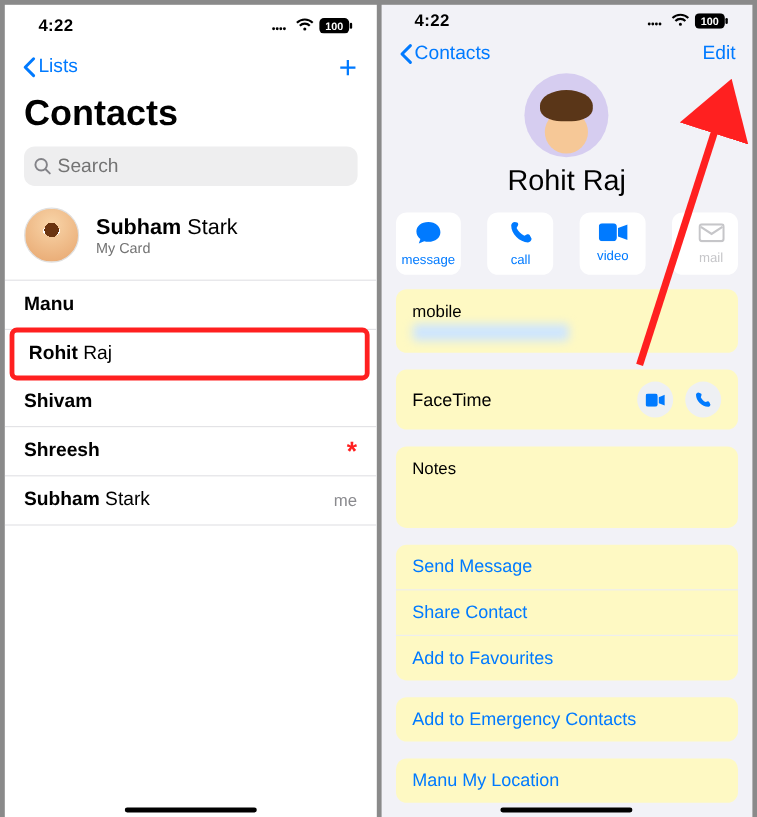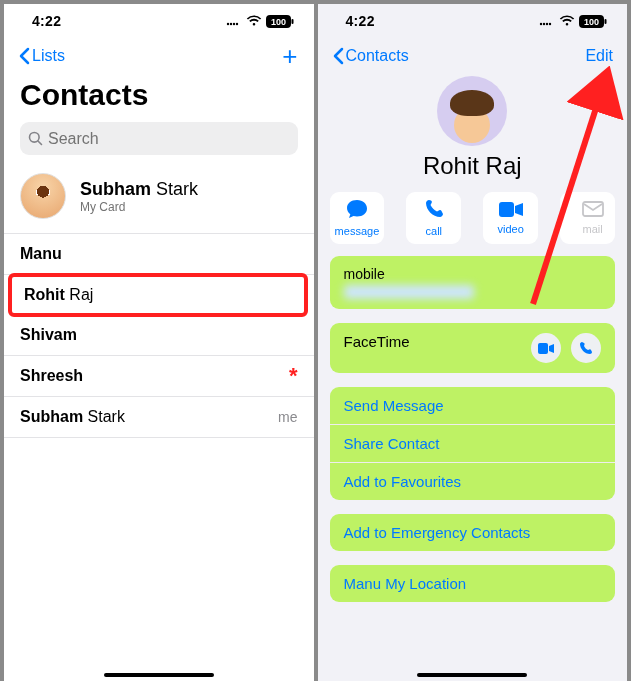--- a/index.html
+++ b/index.html
@@ -34,22 +34,22 @@
 .detail-head { display:flex; flex-direction:column; align-items:center; padding:2px 0 12px; }
 .big-avatar { width:70px; height:70px; border-radius:50%; background:#d6cdf0; position:relative; overflow:hidden; margin-bottom:6px;}
 .big-avatar::before{content:"";position:absolute;left:50%;top:44%;width:36px;height:36px;transform:translateX(-50%);background:#f6c897;border-radius:50%;}
 .big-avatar::after{content:"";position:absolute;left:50%;top:20%;width:44px;height:26px;transform:translateX(-50%);background:#5a3618;border-radius:50% 50% 40% 40%;}
 .contact-name { font-size:24px; font-weight:400; }
 .btns { display:flex; gap:22px; padding:0 12px 12px;justify-content:center; }
 .action-btn { flex:1; background:#fff; border-radius:9px; height:52px; display:flex; flex-direction:column; align-items:center; justify-content:center; gap:2px;}
 .action-btn .ic { color:#007aff; }
 .action-btn .lbl { font-size:11px; color:#007aff; }
 .action-btn.disabled .ic, .action-btn.disabled .lbl { color:#c6c6c9;padding-left:10px; }
-.card { background:#bef264; border-radius:9px; margin:0 12px 14px; }
-.card-row { padding:10px 14px; font-size:15px; display:flex; justify-content:space-between; }
+.card { background:#fef9c3; border-radius:9px; margin:0 12px 14px; }
+.card-row { padding:10px 14px; font-size:15px; display:flex; justify-content:space-between; align-items:center;}
 .card-row.sep { border-top:1px solid #eee; }
 .card .k { font-size:14px; color:#000;}
 .card .link { color:#007aff; font-size:15px; }
 .blur { width:130px; height:14px; background:#cde5ff; filter:blur(4px); border-radius:3px; margin-top:3px;}
 .ft { display:flex; gap:10px; }
 .ft .circ { width:30px; height:30px; border-radius:50%; background:#eef0f3; display:flex; align-items:center; justify-content:center; color:#007aff;}
 .card.notes .card-row{padding-bottom:42px;align-items:flex-start;}
 .arrow-annot { position:absolute; pointer-events:none; }
 </style>
 </head>
@@ -202,20 +202,25 @@
           </span>
         <span class="circ">
             <svg width="14" height="14" viewBox="0 0 14 14">
               <path d="M3 1C2 1 1 2 1 3c0 5 5 10 10 10 1 0 2-1 2-2l-1-2c-.3-.6-1-.8-1.6-.5L9 9c-2-1-3-2-4-4l.5-1.4C5.8 3 5.6 2.3 5 2z" fill="#007aff"></path>
             </svg>
           </span>
       </span>
     </div>
   </div>
 
+  <div class="card notes">
+    <div class="card-row">
+        <span class="k">Notes</span>
+      </div>
+  </div>
 
   <div class="card" id="links1">
       <div class="card-row">
         <span class="link">Send Message</span>
       </div>
       <div class="card-row sep">
         <span class="link">Share Contact</span>
       </div>
       <div class="card-row sep">
         <span class="link">Add to Favourites</span>

